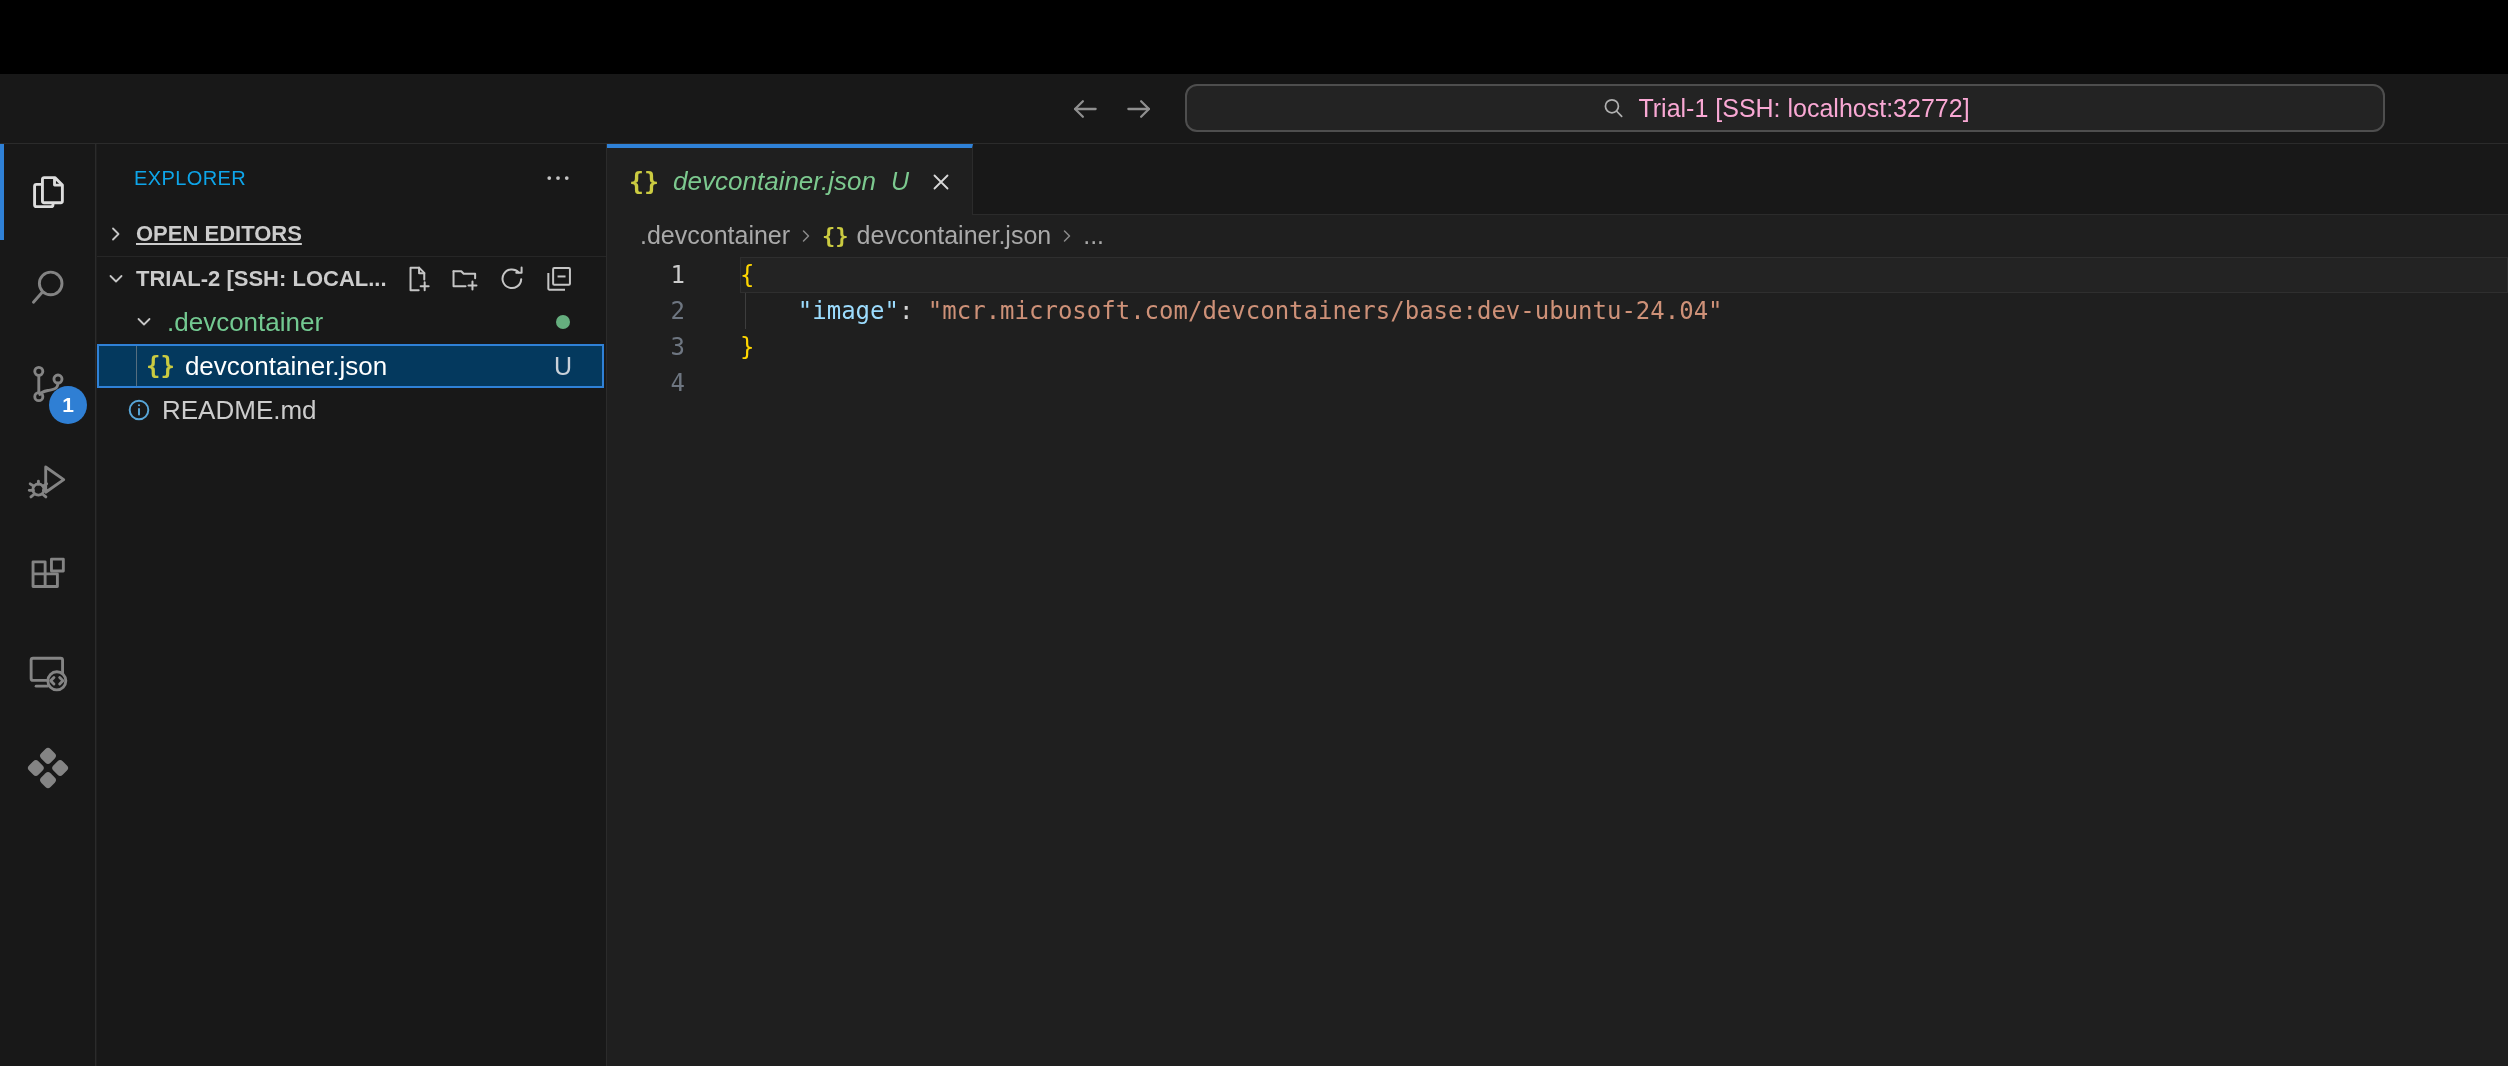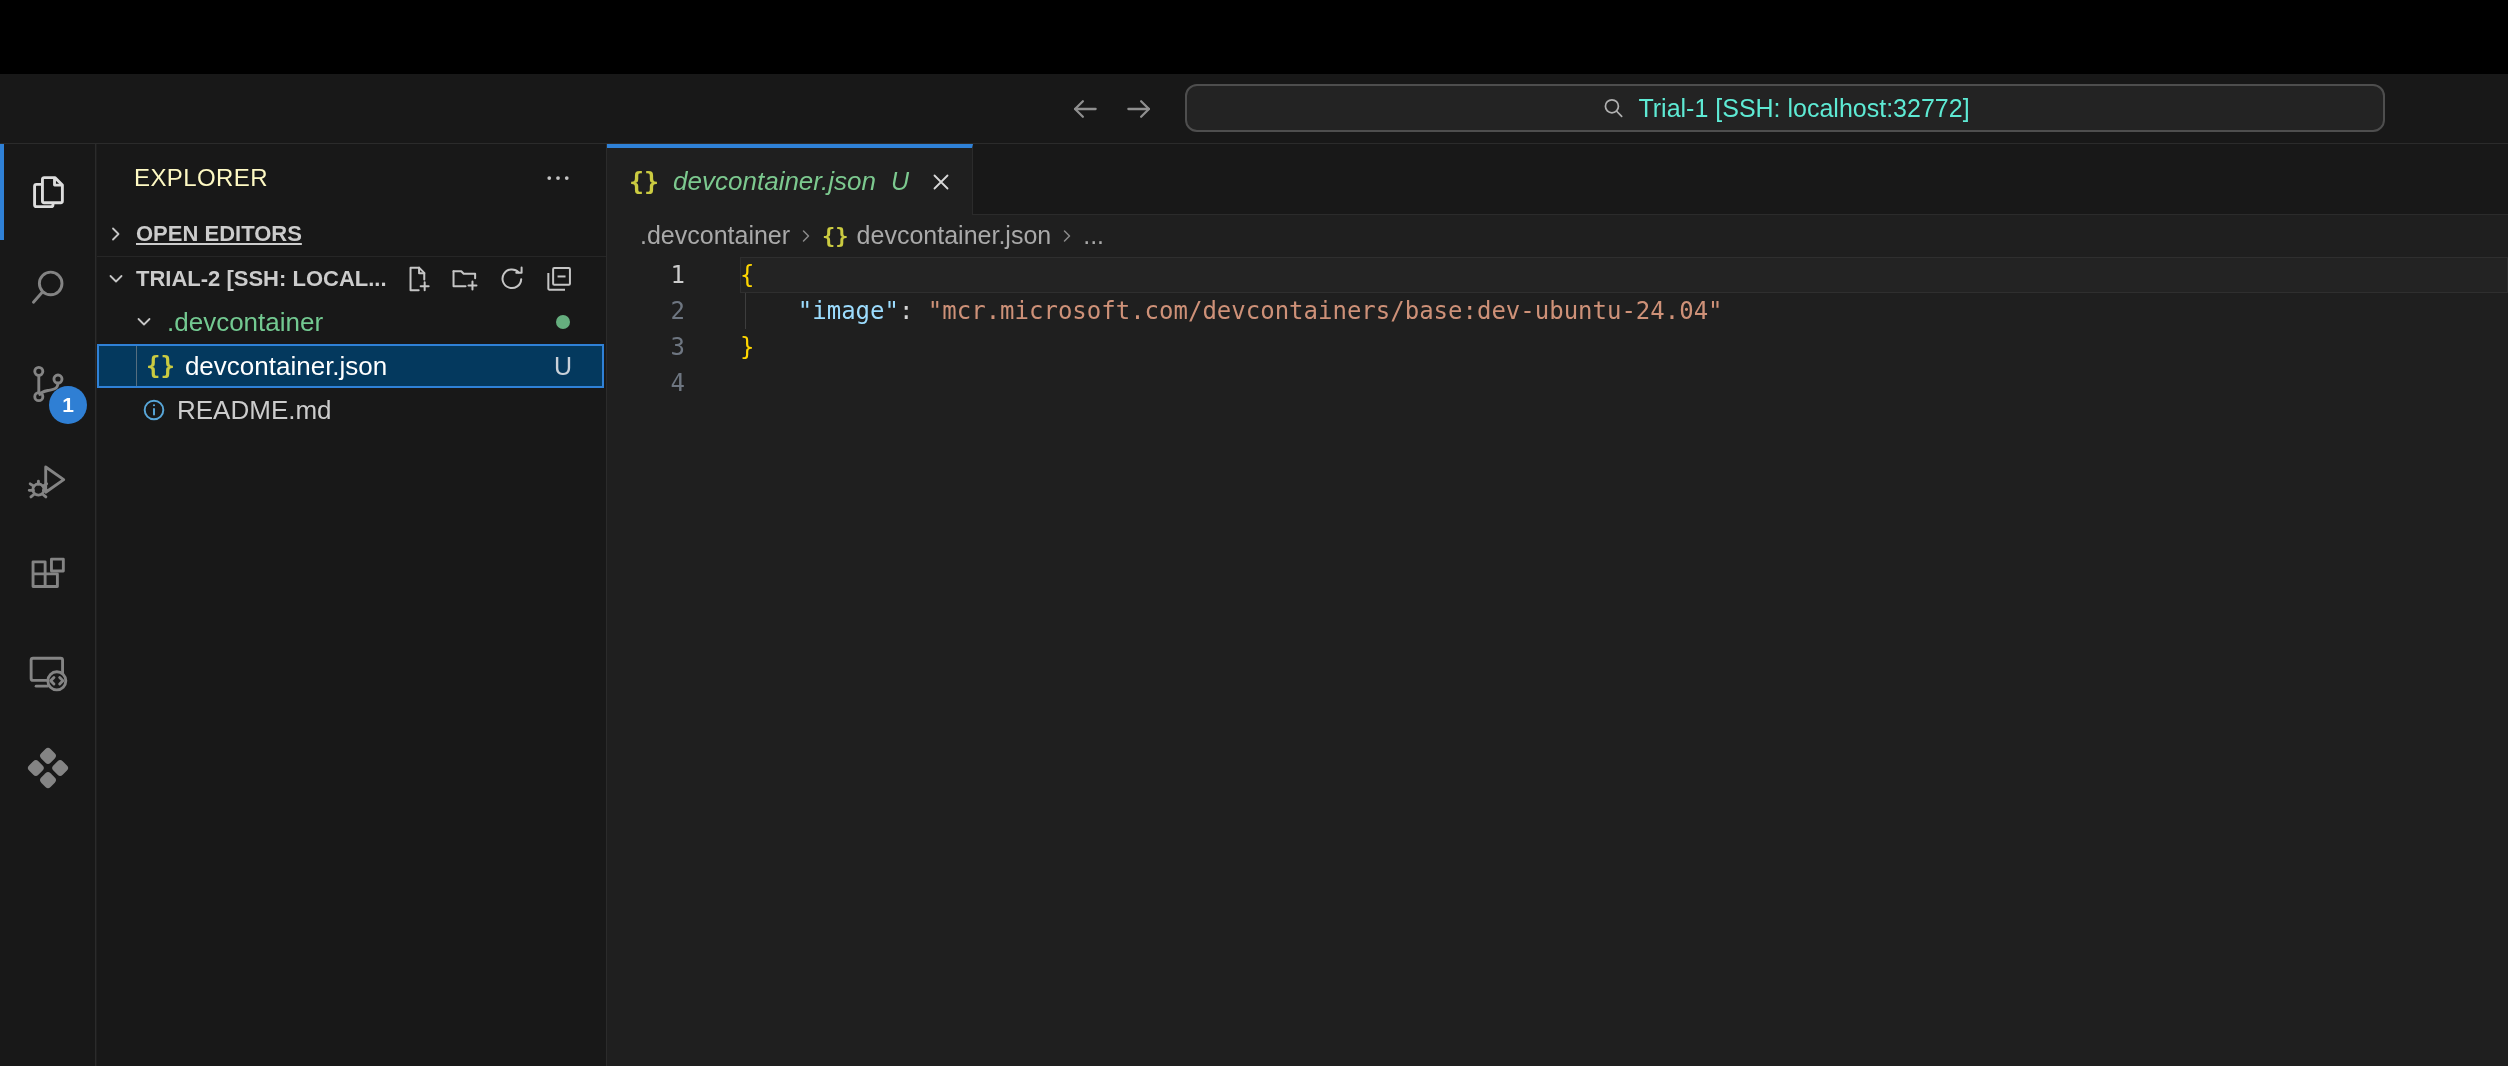--- a/index.html
+++ b/index.html
@@ -9,38 +9,38 @@
 
   
   .top-strip{position:absolute;left:0;top:0;width:100%;height:74px;background:#000;}
   .title-bar{position:absolute;left:0;top:74px;width:100%;height:69px;background:#181818;
              border-bottom:1px solid #2b2b2b;box-sizing:content-box;}
   .nav-arrows{position:absolute;left:1068px;top:0;height:69px;display:flex;align-items:center;gap:20px;}
   .nav-btn{background:none;border:none;padding:0;cursor:pointer;}
   .command-center{position:absolute;left:1185px;top:10px;width:1200px;height:48px;box-sizing:border-box;
                   background:#232323;border:2px solid #4e4e4e;border-radius:12px;
                   display:flex;align-items:center;justify-content:center;gap:12px;
-                  color:#5eead4;font-size:25px;}
+                  color:#f9a8d4;font-size:25px;}
 
   
   .activity-bar{position:absolute;left:0;top:144px;bottom:0;width:96px;background:#181818;
                 border-right:1px solid #2b2b2b;box-sizing:border-box;}
   .ab-item{position:relative;width:96px;height:96px;display:flex;align-items:center;justify-content:center;
            color:#848484;}
   .ab-item.active{color:#dddddd;}
   .ab-item.active::before{content:"";position:absolute;left:0;top:0;width:4px;height:96px;background:#2f81d7;}
   .ab-badge{position:absolute;left:49px;top:50px;width:38px;height:38px;border-radius:50%;
             background:#2f7fd4;color:#fff;font-size:21px;font-weight:bold;
             display:flex;align-items:center;justify-content:center;}
 
   
   .sidebar{position:absolute;left:97px;top:144px;bottom:0;width:510px;background:#181818;
            border-right:1px solid #2b2b2b;box-sizing:border-box;color:#cccccc;}
   .sb-title{position:absolute;left:0;top:0;width:100%;height:68px;}
-  .sb-title .label{position:absolute;left:37px;top:0;line-height:68px;font-size:24px;color:#fef9c3;letter-spacing:.4px;}
+  .sb-title .label{position:absolute;left:37px;top:0;line-height:68px;font-size:20px;color:#0ea5e9;letter-spacing:.4px;}
   .sb-more{position:absolute;left:444px;top:18px;width:34px;height:32px;display:flex;align-items:center;justify-content:center;cursor:pointer;}
   .sb-section{position:absolute;left:0;width:100%;height:44px;display:flex;align-items:center;}
   .sb-section .chev{margin-left:7px;width:24px;}
   .sb-section .label{font-size:22px;font-weight:bold;color:#cccccc;margin-left:8px;white-space:nowrap;}
   .sec-open{top:68px;text-decoration:underline;}
   .sec-ws{top:112px;border-top:1px solid #262626;box-sizing:border-box;}
   .ws-actions{position:absolute;right:31px;top:0;height:44px;display:flex;align-items:center;gap:15px;}
   .ws-actions .act{width:32px;height:32px;color:#c5c5c5;cursor:pointer;}
 
   .tree-row{position:absolute;left:0;width:100%;height:44px;display:flex;align-items:center;font-size:26px;}
@@ -48,21 +48,21 @@
   .row-folder .chev{margin-left:35px;width:24px;color:#c5c5c5;}
   .row-folder .label{margin-left:11px;}
   .dot-badge{position:absolute;left:459px;top:15px;width:14px;height:14px;border-radius:50%;
              background:#73c991;opacity:.85;}
   .row-json{top:200px;left:0;right:2px;width:auto;background:#04395e;
             box-shadow:inset 0 0 0 2px #2f81d7;color:#ffffff;}
   .row-json .indent-guide-tree{position:absolute;left:39px;top:2px;bottom:2px;width:1px;background:#9a9a9a;opacity:.55;}
   .row-json .braces{margin-left:49px;}
   .row-json .label{margin-left:10px;}
   .row-json .git-dec{position:absolute;left:457px;font-size:25px;color:#c9d1d9;}
-  .row-readme{top:244px;color:#cccccc;padding-left:15px;}
+  .row-readme{top:244px;color:#cccccc;}
   .row-readme .file-ico{margin-left:29px;}
   .row-readme .label{margin-left:10px;}
   .braces{font-family:"DejaVu Sans Mono",monospace;font-weight:bold;color:#cbcb41;font-size:24px;}
 
   
   .editor{position:absolute;left:607px;top:144px;right:0;bottom:0;background:#1f1f1f;}
   .tab-strip{position:absolute;left:0;top:0;right:0;height:70px;background:#181818;
              border-bottom:1px solid #2b2b2b;box-sizing:content-box;}
   .tab{position:absolute;left:0;top:0;width:366px;height:71px;background:#1f1f1f;
        border-top:4px solid #2f81d7;border-right:1px solid #2b2b2b;box-sizing:border-box;

